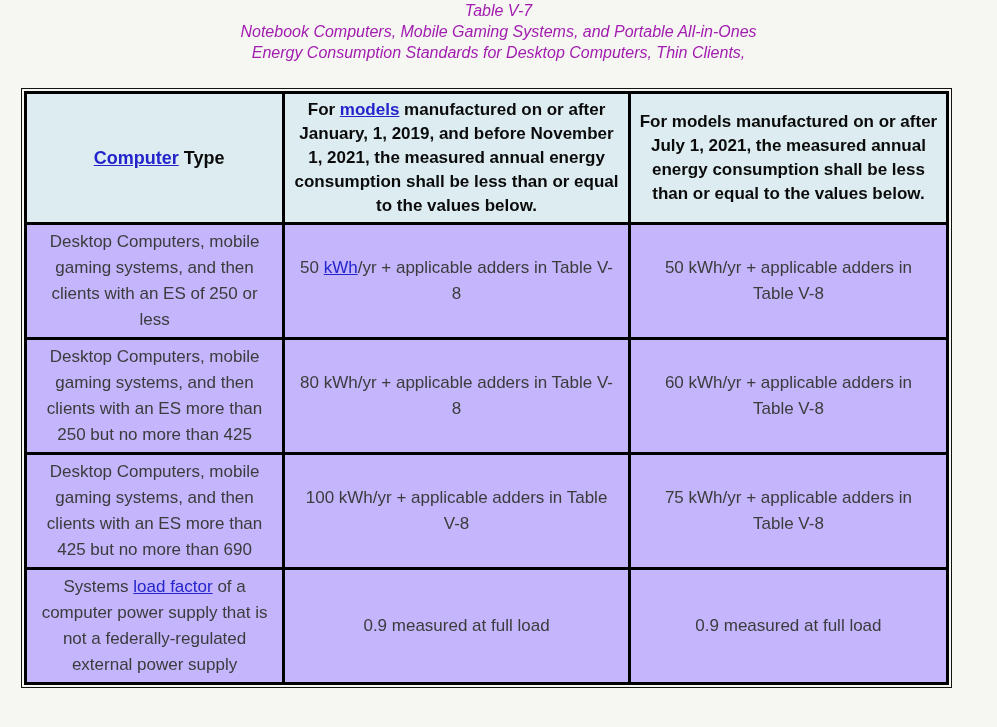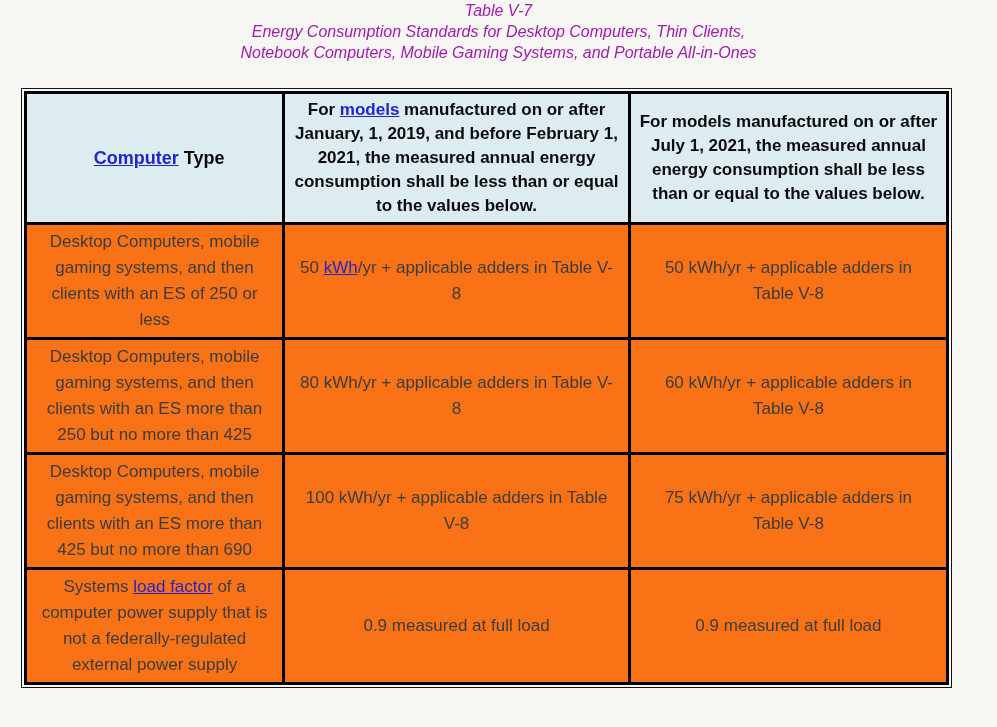--- a/index.html
+++ b/index.html
@@ -53,55 +53,55 @@
     padding-left: 17px;
     font-size: 18px;
   }
   .std-table td {
     color: #3c3c3c;
     font-size: 17px;
     line-height: 26px;
     text-align: center;
     vertical-align: middle;
     padding: 4px 12px;
-    background: #f97316;
+    background: #c4b5fd;
   }
   .std-table td.cell-type {
     padding: 4px 14px;
   }
   tr.hdr   { height: 122px; }
   tr.r0    { height: 100px; }
   tr.r1    { height: 100px; }
   tr.r2    { height: 99px;  }
   tr.r3    { height: 55px;  }
   tr.r4    { height: 100px; }
   .blue { color: #2424cc; text-decoration: underline; }
 </style>
 </head>
 <body>
 
 <div class="page">
 
   <div class="title-block">
     <div>Table V-7</div>
+    <div>Notebook Computers, Mobile Gaming Systems, and Portable All-in-Ones</div>
     <div>Energy Consumption Standards for Desktop Computers, Thin Clients,</div>
-    <div>Notebook Computers, Mobile Gaming Systems, and Portable All-in-Ones</div>
   </div>
 
   <div class="table-wrap">
     <table class="std-table">
       <colgroup>
         <col style="width:28%">
         <col style="width:37.5%">
         <col style="width:34.5%">
       </colgroup>
       <tbody>
           <tr class="hdr">
         <th class="col-type"><span class="blue">Computer</span><span> Type</span></th>
-        <th><span>For </span><span class="blue">models</span><span> manufactured on or after January, 1, 2019, and before February 1, 2021, the measured annual energy consumption shall be less than or equal to the values below.</span></th>
+        <th><span>For </span><span class="blue">models</span><span> manufactured on or after January, 1, 2019, and before November 1, 2021, the measured annual energy consumption shall be less than or equal to the values below.</span></th>
         <th><span>For models manufactured on or after July 1, 2021, the measured annual energy consumption shall be less than or equal to the values below.</span></th>
       </tr>
 
       <tr class="r0">
         <td class="cell-type"><span>Desktop Computers, mobile gaming systems, and then clients with an ES of 250 or less</span><span class="blue"></span><span></span></td>
         <td><span>50 </span><span class="blue">kWh</span><span>/yr + applicable adders in Table V-8</span></td>
         <td><span>50 kWh/yr + applicable adders in Table V-8</span></td>
       </tr>
 
       <tr class="r1">

